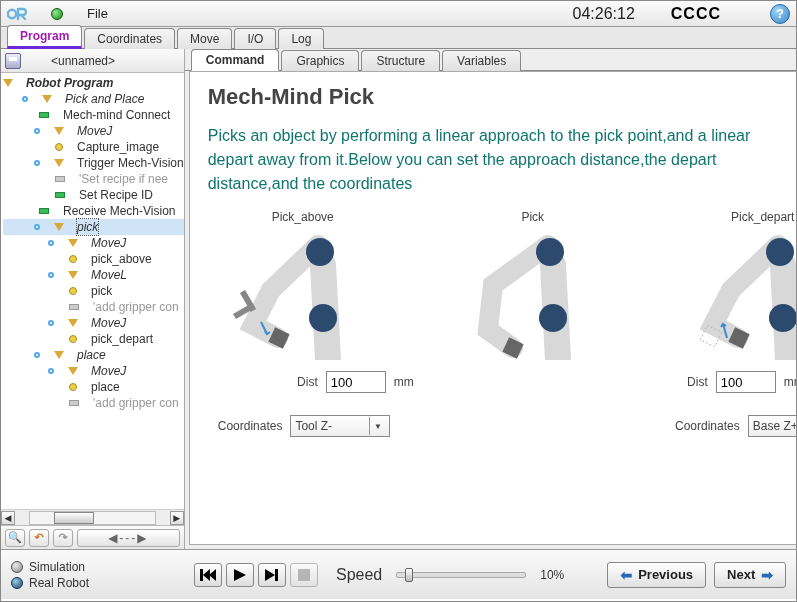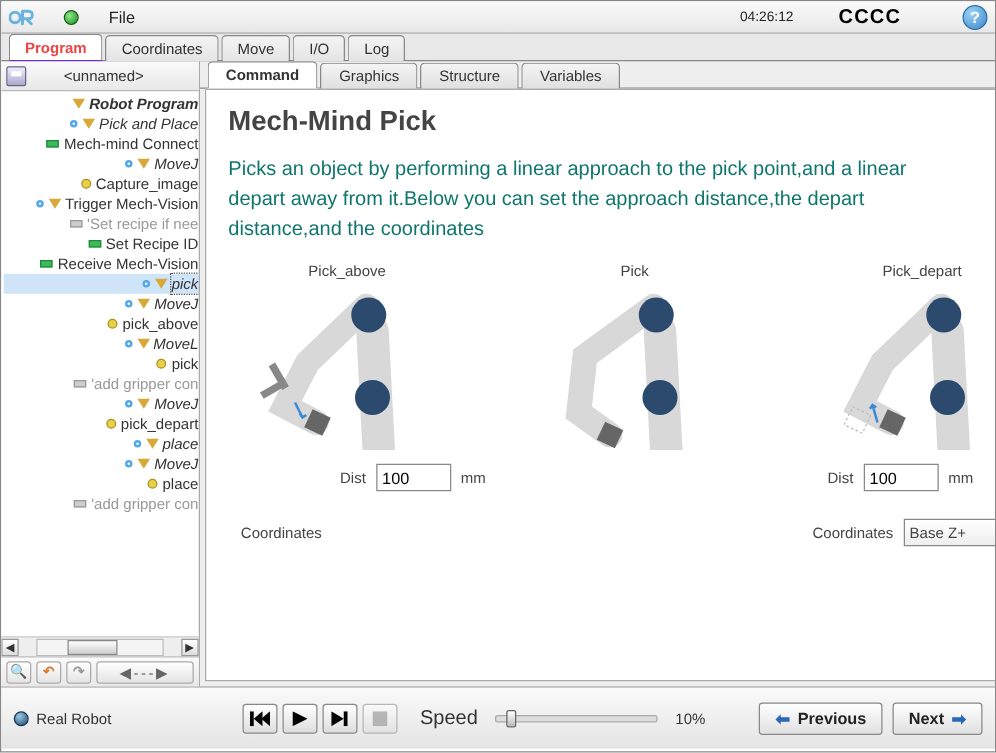--- a/index.html
+++ b/index.html
@@ -5,41 +5,41 @@
   * { box-sizing: border-box; margin: 0; padding: 0; font-family: Arial, Helvetica, sans-serif; }
   body { width: 797px; height: 602px; background: #fff; font-size: 12px; color: #333; overflow: hidden; border:1px solid #888;}
   
   
   .topbar { height: 26px; background: linear-gradient(#fafafa,#e8e8e8); border-bottom: 1px solid #999; display: flex; align-items: center; padding: 0 6px; gap: 24px; }
   .ur-logo { width: 20px; height: 18px; position: relative; }
   .ur-logo svg { display:block; }
   .green-dot { width: 12px; height: 12px; border-radius: 50%; background: radial-gradient(circle at 35% 35%, #8eea8e, #1a8a1a); border:1px solid #0c5c0c; }
   .file-label { font-size: 13px; color:#222; }
   .topbar-spacer { flex:1; }
-  .clock { font-size: 11px; color:#222; margin-right: 12px; }
+  .clock { font-size: 16px; color:#222; margin-right: 12px; }
   .cccc { font-weight: bold; font-size: 16px; letter-spacing:1px; margin-right:25px; color:#000;}
   .help-icon { width:20px; height:20px; border-radius:50%; background: radial-gradient(circle at 35% 30%, #9dd4f7, #3c86c8); border:1px solid #2468a8; color:#fff; display:flex; align-items:center; justify-content:center; font-weight:bold; font-size:13px;}
   
   
   .maintabs { height: 22px; background:#e8e8e8; border-bottom:1px solid #888; display:flex; align-items:flex-end; padding-left:6px; position:relative;}
   .mtab { padding: 3px 12px 3px 12px; border:1px solid #888; border-bottom:none; background: linear-gradient(#f4f4f4,#e4e4e4); border-radius: 4px 4px 0 0; margin-right:2px; font-size:12px; color:#333; position:relative; top:1px;}
-  .mtab.active { background:#fff; border-bottom:1px solid #6d28d9; font-weight:bold; color:#ef4444; z-index:2;}
+  .mtab.active { background:#fff; border-bottom:3px solid #6d28d9; font-weight:bold; color:#a21caf; z-index:2;}
   
   
   .mainrow { display:flex; height: 500px; }
   
   
   .leftcol { width: 185px; border-right:1px solid #aaa; display:flex; flex-direction:column; background:#fff;}
   .lefttoolbar { height:24px; background:linear-gradient(#fafafa,#e8e8e8); border-bottom:1px solid #bbb; display:flex; align-items:center; padding:0 4px; gap:6px;}
   .save-icon { width:16px; height:16px; background:linear-gradient(#eef,#aac); border:1px solid #668; border-radius:2px; position:relative;}
   .save-icon::after{content:'';position:absolute;left:3px;top:3px;width:8px;height:4px;background:#fff;}
   .unnamed { font-size:12px; color:#333;margin-left:24px;}
   
   .tree { flex:1; overflow:hidden; padding:2px 0 2px 2px; font-size:12px; line-height:16px; white-space:nowrap;}
-  .tree-row { display:flex; align-items:center; height:16px; gap:2px;justify-content:flex-end;}
+  .tree-row { display:flex; align-items:center; height:16px; gap:12px;}
   .tree-row.sel { background:#d0e4f7; }
   .tree-row.sel .tlabel { outline:1px dotted #555; }
   .tri { width:0;height:0; border-left:5px solid transparent; border-right:5px solid transparent; border-top:8px solid #d8a838; display:inline-block; margin-right:1px;}
   .pin { width:6px;height:6px;border-radius:50%; background:#fff; border:2px solid #52a8e8; display:inline-block; margin-right:2px; margin-left:1px;}
   .dot-y { width:8px;height:8px;border-radius:50%; background:#e8d048; border:1px solid #aa9020; display:inline-block; margin-right:2px;}
   .bar-g { width:10px;height:6px;background:#3cbb5a; border:1px solid #228838; display:inline-block; margin-right:2px;}
   .tlabel { color:#333; }
   .tlabel.i { font-style:italic; }
   .gray { color:#999; }
   .ind { display:inline-block; }
@@ -328,35 +328,43 @@
         <div class="dist-col" style="justify-content:center">
           <span class="lab">Dist</span>
           <input type="text" value="100" style="">
           <span>mm</span>
         </div>
       </div>
 
       <div class="coord-row">
         <div class="coord-col">
           <span>Coordinates</span>
+          <div class="sel-box">
+            <span>Tool Z-</span>
+            <span class="arrw">▼</span>
+          </div>
         </div>
         <div class="coord-col">
           <span>Coordinates</span>
           <div class="sel-box">
             <span>Base Z+</span>
 
           </div>
         </div>
       </div>
     </div>
   </div>
 </div>
 
 <div class="bottombar">
   <div class="modecol">
+    <div class="mrow">
+        <span class="ball-gray"></span>
+        <span>Simulation</span>
+      </div>
     <div class="mrow">
         <span class="ball-blue"></span>
         <span>Real Robot</span>
       </div>
   </div>
   <div class="playgrp">
     <div class="pbtn">
         <svg width="16" height="12">
           <rect x="0" y="0" width="3" height="12" fill="#000"></rect>
           <polygon points="3,6 10,0 10,12" fill="#000"></polygon>

